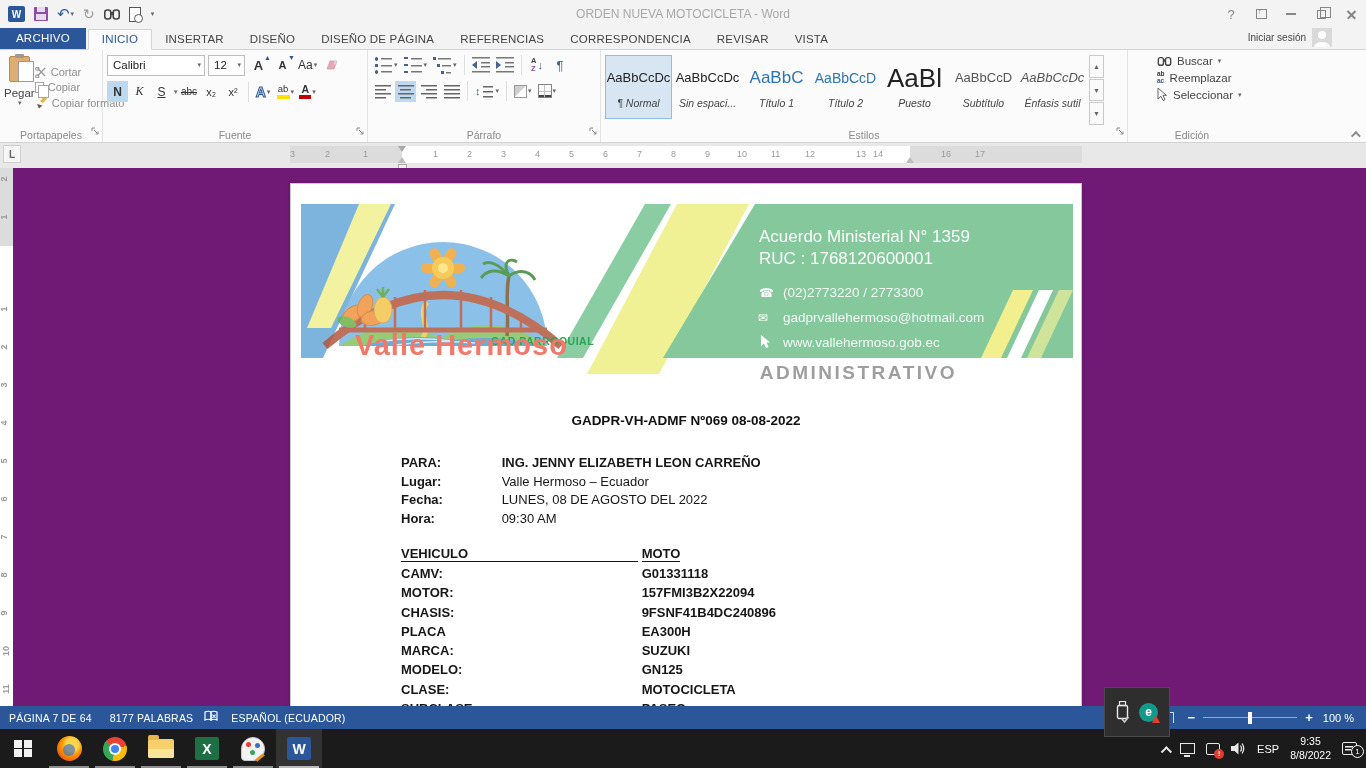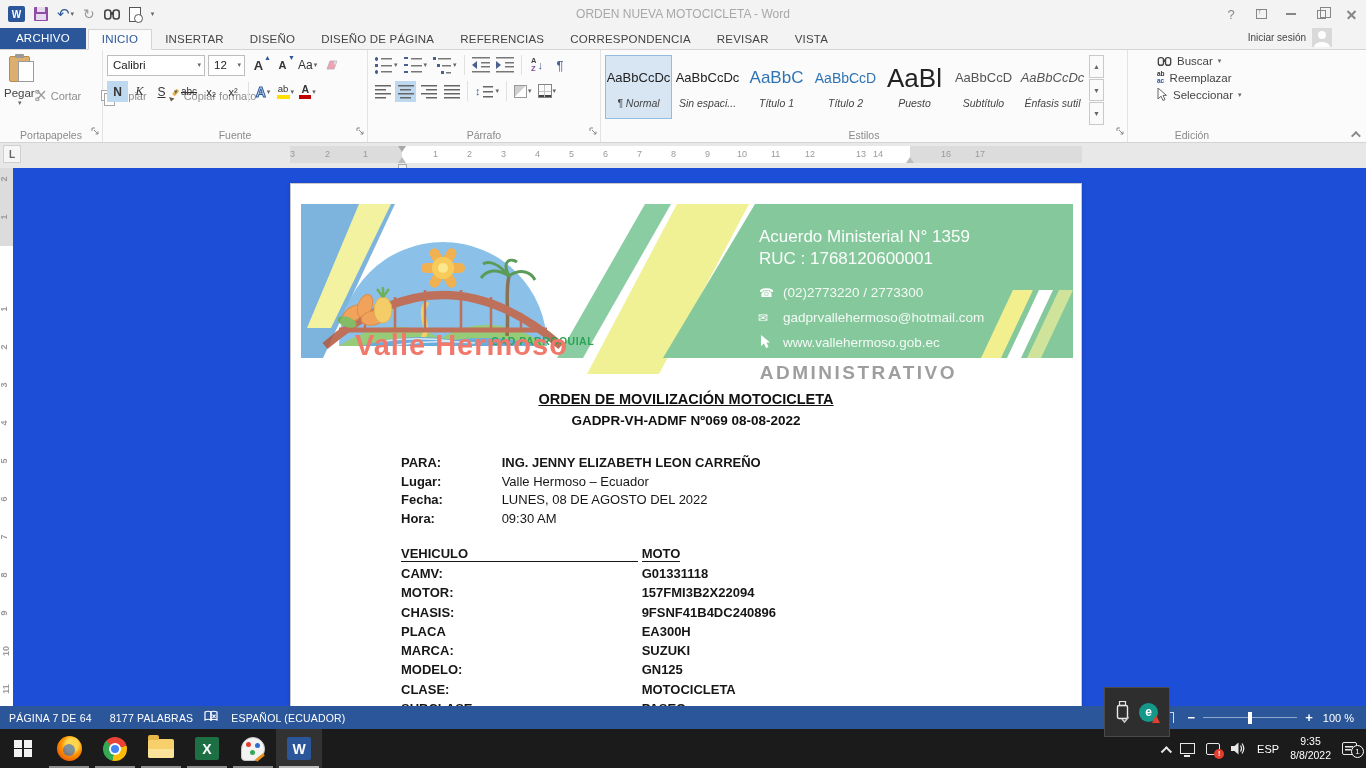--- a/index.html
+++ b/index.html
@@ -48,21 +48,21 @@
   .grp-label { position:absolute; bottom:1px; left:0; right:0; text-align:center; font-size:10.5px; color:#8a8a8a; }
   .launcher { position:absolute; right:3px; bottom:3px; }
   .collapse-chevron { position:absolute; right:8px; bottom:4px; width:7px; height:7px; border-top:2px solid #8a8a8a; border-right:2px solid #8a8a8a; transform:rotate(-45deg) translateY(2px); }
   
   .g-clip { width:103px; display:flex; }
   .paste-btn { width:46px; display:flex; flex-direction:column; align-items:center; padding-top:3px; }
   .ic-clipboard { position:relative; width:21px; height:26px; background:#dcae70; border:1px solid #b98a4e; border-radius:2px; }
   .ic-clipboard::before { content:""; position:absolute; top:-3px; left:5px; width:9px; height:4px; background:#9a9a9a; border-radius:1px; }
   .ic-clipboard::after { content:""; position:absolute; right:-5px; top:4px; width:14px; height:19px; background:#fff; border:1px solid #9a9a9a; }
   .paste-btn .lbl { font-size:11.5px; color:#444; margin-top:5px; }
-  .clip-small { display:flex; flex-direction:row; gap:20px; padding-top:5px;margin-top:8px; }
+  .clip-small { display:flex; flex-direction:column; gap:3px; padding-top:5px;margin-top:8px; }
   .small-cmd { display:flex; align-items:center; gap:4px; font-size:11px; color:#8f8f8f; white-space:nowrap; }
   .ic-copy { position:relative; width:9px; height:11px; border:1px solid #a5a5a5; background:#fff; }
   .ic-copy::after { content:""; position:absolute; top:2px; left:2px; width:9px; height:11px; border:1px solid #a5a5a5; background:#fff; }
   
   .g-font { width:265px; }
   .fontrow1 { display:flex; align-items:center; gap:3px; height:24px; }
   .combo { display:flex; align-items:center; justify-content:space-between; border:1px solid #bdbdbd; background:#fff; height:21px; font-size:11.5px; color:#222; padding:0 3px 0 5px; }
   .combo .arr { font-size:7px; color:#666; margin-left:4px; }
   .c-family { width:98px; } .c-size { width:37px; }
   .fontrow2 { display:flex; align-items:center; gap:1px; height:25px; margin-top:2px; }
@@ -157,21 +157,21 @@
   .hruler { position:absolute; left:290px; top:3px; width:792px; height:17px; background:#dcdcdc; }
   .hr-white { position:absolute; left:112px; top:0; width:508px; height:17px; background:#fff; }
   .hn { position:absolute; top:3px; font-size:9px; color:#9a9a9a; font-weight:normal; }
   .mk { position:absolute; width:0; height:0; }
   .mk-first { left:108px; top:0; border-left:4.5px solid transparent; border-right:4.5px solid transparent; border-top:6px solid #a9a9a9; }
   .mk-hang { left:108px; bottom:0; border-left:4.5px solid transparent; border-right:4.5px solid transparent; border-bottom:6px solid #bdbdbd; }
   .mk-box { position:absolute; left:108px; top:18px; width:9px; height:6px; background:#f0f0f0; border:1px solid #a9a9a9; }
   .mk-right { left:616px; bottom:0; border-left:4.5px solid transparent; border-right:4.5px solid transparent; border-bottom:6px solid #bdbdbd; }
 
   
-  .docarea { position:relative; height:538px; background:#1d4ed8; overflow:hidden; }
+  .docarea { position:relative; height:538px; background:#701a75; overflow:hidden; }
   .vruler { position:absolute; left:0; top:0; width:13px; height:538px; background:#fff; }
   .vr-gray { position:absolute; top:0; left:0; width:13px; height:78px; background:#dcdcdc; }
   .vn { position:absolute; left:1px; font-size:9px; color:#9a9a9a; transform:rotate(-90deg); }
   .page { position:absolute; left:290px; top:15px; width:792px; height:640px; background:#fff; border:1px solid #c9c9c9; box-shadow:0 1px 4px rgba(0,0,0,.18); }
   .letterhead { position:absolute; left:6px; top:12px; }
   .lh-line1 { font-size:17px; fill:#fbfdfc; }
   .lh-ph { font-size:13.5px; fill:#f3faf5; }
   .lh-ico { font-size:12px; fill:#ffffff; }
   .lh-brand { font-size:29px; fill:#f0796c; font-weight:bold; letter-spacing:1px; }
   .lh-brandsub { font-size:10.5px; fill:#2aa457; font-weight:bold; letter-spacing:.5px; }
@@ -652,21 +652,20 @@
             <ellipse cx="40" cy="22" rx="9" ry="13" fill="#f3c550" stroke="#d8a32f"></ellipse>
             <path d="M40 9 l-6 -8 M40 9 l0 -10 M40 9 l6 -8" stroke="#57a341" stroke-width="2.5" fill="none"></path>
             <ellipse cx="4" cy="34" rx="10" ry="5" fill="#6fb04c" transform="rotate(20 4 34)"></ellipse>
           </g>
         </g>
         <text class="lh-brandsub" x="194" y="149">GAD PARROQUIAL</text>
         <text class="lh-brand" x="58" y="159">Valle Hermoso</text>
       </svg>
 
       <div class="dept">ADMINISTRATIVO</div>
-      <div class="doc-title">ORDEN DE MOVILIZACIÓN MOTOCICLETA</div>
       <div class="doc-subtitle">GADPR-VH-ADMF Nº069 08-08-2022</div>
 
       <div class="info-block">
           <div class="inforow">
           <span class="ilabel">PARA:</span>
           <span class="ival">ING. JENNY ELIZABETH  LEON CARREÑO</span>
         </div>
           <div class="inforow">
           <span class="ilabel">Lugar:</span>
           <span class="ival">Valle Hermoso – Ecuador</span>

